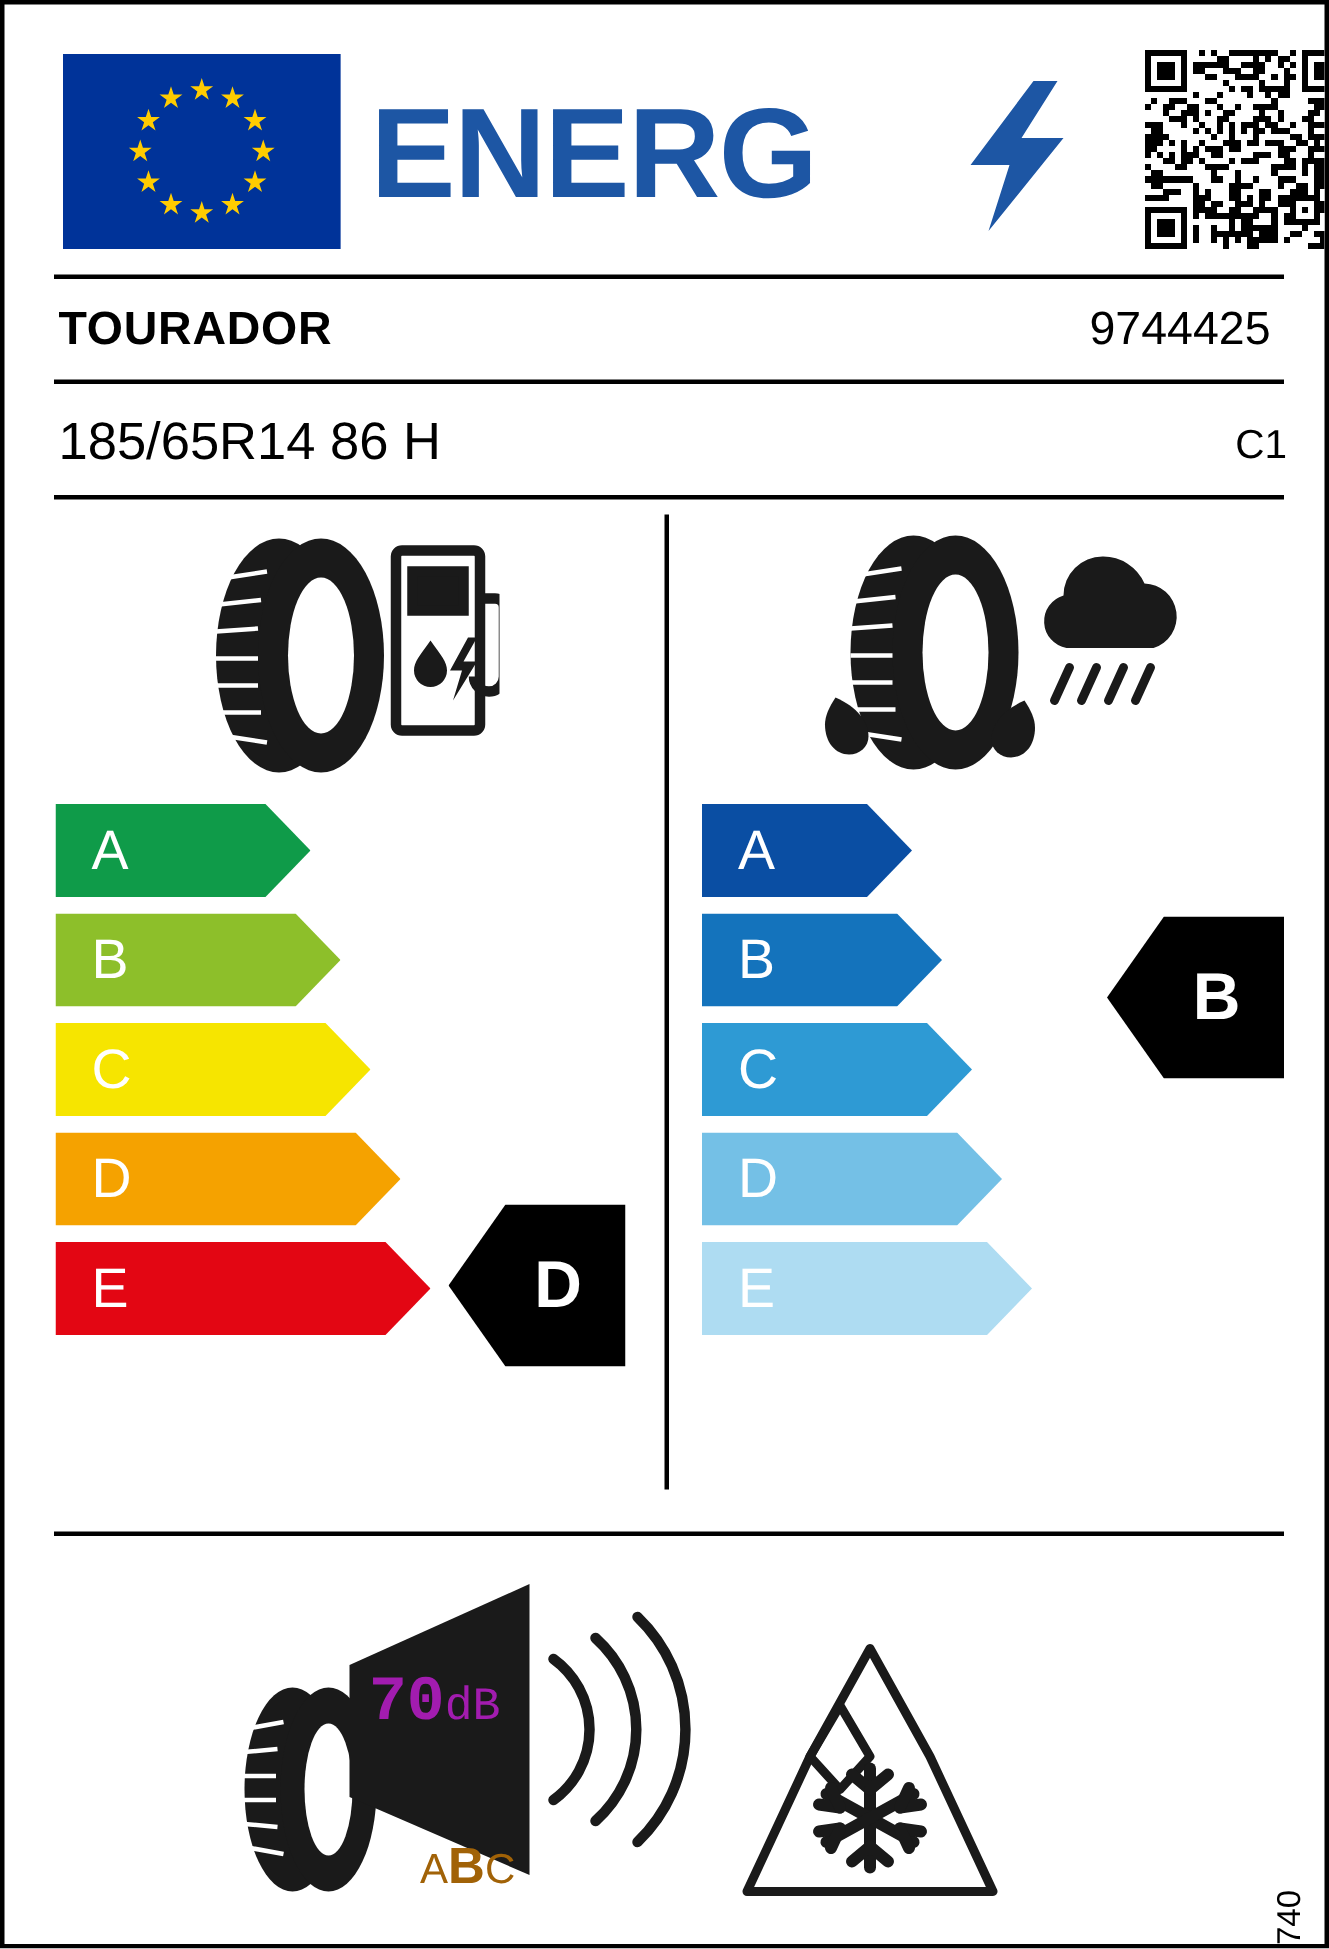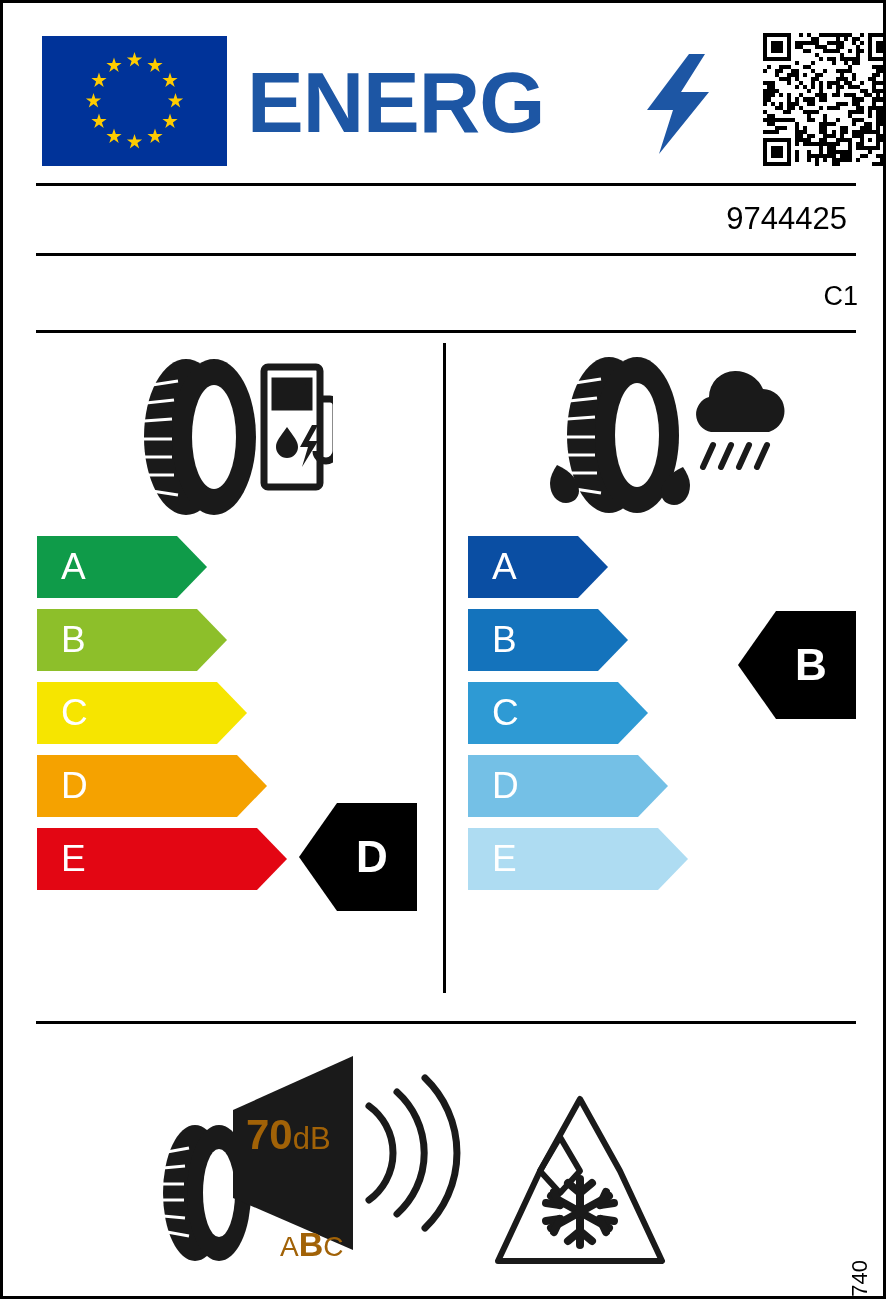--- a/index.html
+++ b/index.html
@@ -156,22 +156,22 @@
   }
 
   
   .noise-wrap { position: absolute; left: 150px; top: 1045px; width: 330px; height: 225px; }
   .noise-db {
     position: absolute;
     left: 243px;
     top: 1108px;
     font-size: 42px;
     font-weight: bold;
-    color: #a16207;
-    font-family: Liberation Sans, sans-serif;
+    color: #a21caf;
+    font-family: Liberation Mono, monospace;
   }
   .noise-db .unit { font-size: 31px; font-weight: normal; }
   .noise-class {
     position: absolute;
     left: 277px;
     top: 1222px;
     font-size: 28px;
     color: #a16207;
     font-family: "Liberation Sans", sans-serif;
   }
@@ -753,24 +753,26 @@
             <rect x="27" y="32" width="1" height="1"></rect>
             <rect x="28" y="32" width="1" height="1"></rect>
             <rect x="29" y="32" width="1" height="1"></rect>
           </g>
       </svg>
     </div>
   </div>
 
   <div class="hr" style="left:33px; top:180px; width:820px;"></div>
 
+  <div class="brand">TOURADOR</div>
   <div class="serial">9744425</div>
 
   <div class="hr" style="left:33px; top:250px; width:820px;"></div>
 
+  <div class="tyre-size">185/65R14 86 H</div>
   <div class="tyre-class">C1</div>
 
   <div class="hr" style="left:33px; top:327px; width:820px;"></div>
 
   <div class="vr" style="left:440px; top:340px; height:650px;"></div>
 
   <div class="pictogram" style="left:125px; top:352px;">
     <svg width="205" height="165" viewBox="0 0 205 165">
 
       <g>

